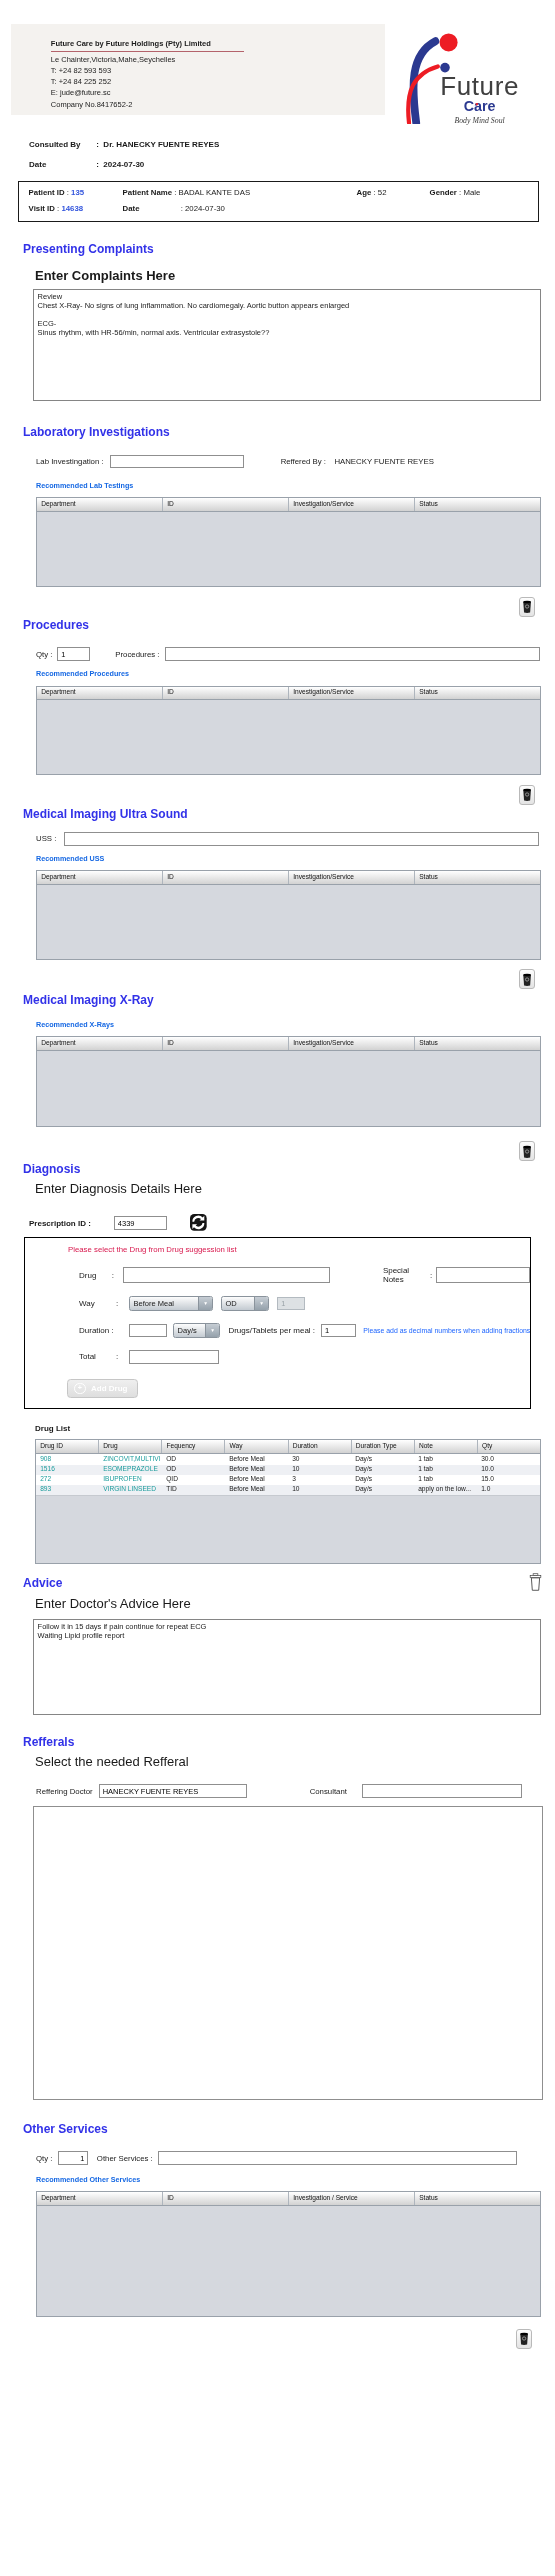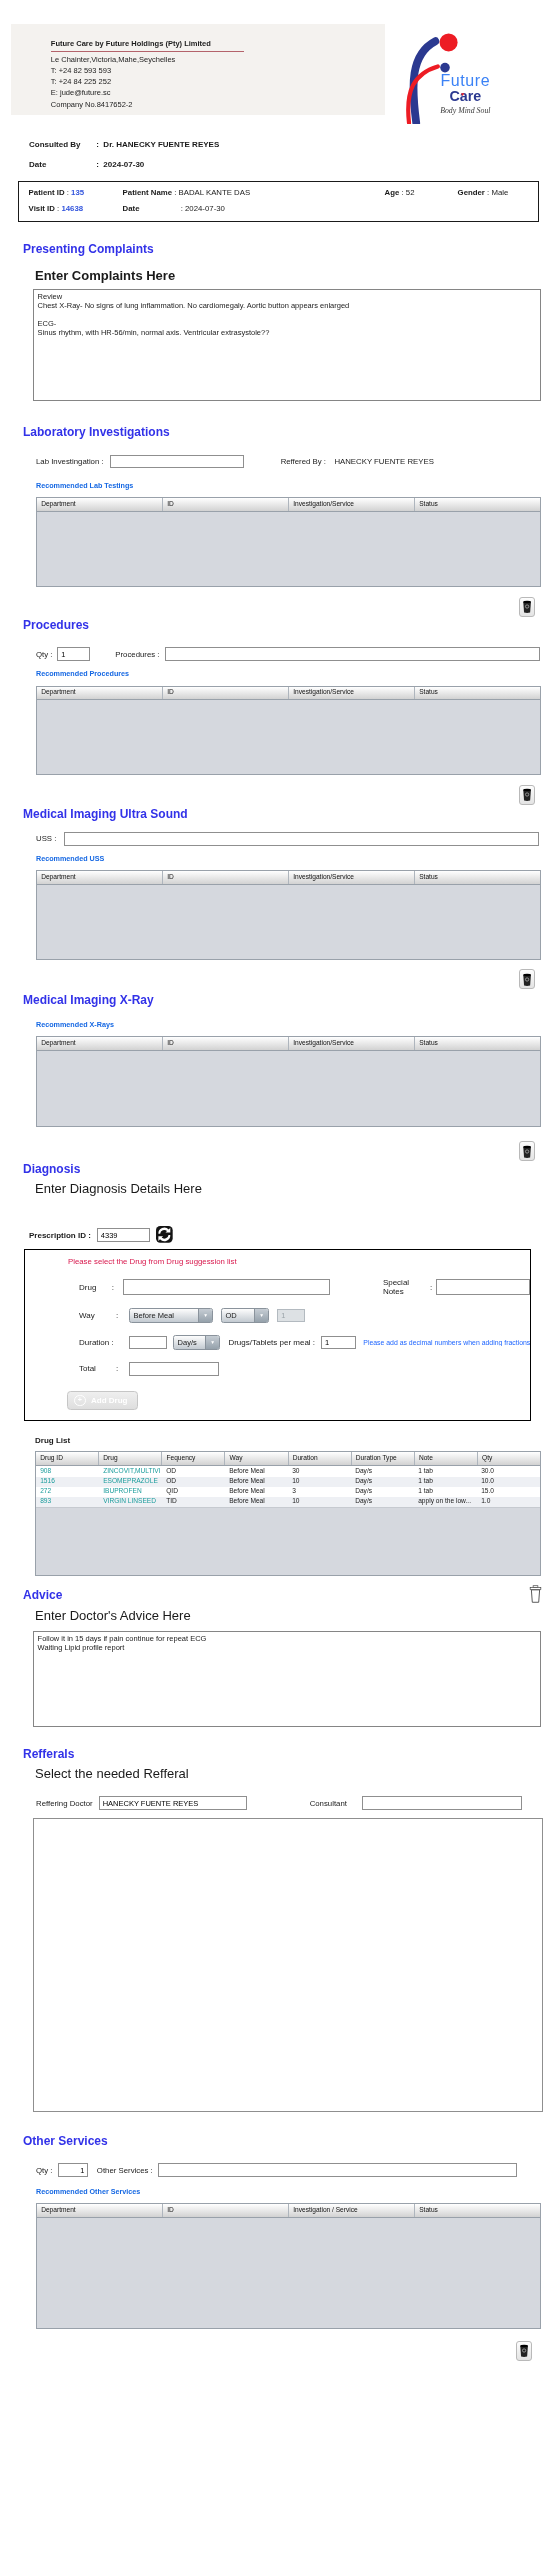--- a/index.html
+++ b/index.html
@@ -6,38 +6,38 @@
   body{font-family:"Liberation Sans",sans-serif;color:#1a1a1a;}
   .page{position:relative;width:556px;height:2576px;overflow:hidden;background:#fff;}
 
   
   .header{margin:24px 10.8px 0 10.8px;height:91px;background:#f4f2ef;display:flex;}
   .company{margin-left:40px;padding-top:14.3px;font-size:7.5px;line-height:1.5;color:#1c1c1c;}
   .company-name{font-weight:bold;display:inline-block;border-bottom:1.2px solid #b4636b;padding-bottom:1.2px;padding-right:33px;margin-bottom:1.8px;}
   .logo-box{background:#fff;width:160px;margin-left:auto;position:relative;display:flex;align-items:flex-start;padding-top:3.6px;}
   .logo-swoosh{flex:0 0 auto;}
   .logo-text{margin-left:-35px;margin-top:45px;text-align:center;}
-  .logo-future{font-size:16px;color:#3b82f6;letter-spacing:0.6px;line-height:1;}
+  .logo-future{font-size:26px;color:#404040;letter-spacing:0.6px;line-height:1;}
   .logo-care{font-size:14.3px;font-weight:bold;color:#2b3990;line-height:1.1;position:relative;}
   .logo-care .a-wrap{position:relative;}
   .logo-care .heart{position:absolute;left:1.2px;top:4.2px;font-size:5.4px;color:#ed1c24;}
   .logo-tag{font-family:"Liberation Serif",serif;font-style:italic;font-size:7.8px;color:#3c3c3c;margin-top:1.2px;}
 
   .consulted{margin:25px 0 0 29px;font-size:8px;font-weight:bold;}
   .consulted .lbl{display:inline-block;width:65px;}
   .dateline{margin:10.8px 0 0 29px;font-size:8px;font-weight:bold;}
   .dateline .lbl{display:inline-block;width:65px;}
 
   
   .patient-box{margin:12px 0 0 18px;width:509px;border:1.2px solid #1a1a1a;background:#fff;padding:6.6px 0 7.8px 9.6px;font-size:7.8px;}
   .p-row{display:flex;}
   .p-row + .p-row{margin-top:6.6px;}
   .p-cell b{font-weight:bold;}
   .blue-val{color:#3355dd;font-weight:bold;}
-  .c1{width:94px;} .c2{width:262px;} .c3{width:73px;}
+  .c1{width:94px;} .c2{width:234px;} .c3{width:73px;}
 
   
   .section-title{margin:20.3px 0 0 23px;font-size:12px;font-weight:bold;color:#3232e8;}
   .sub-label{margin:12px 0 0 35px;font-size:13px;}
   .sub-label.bold{font-weight:bold;}
   .rec-label{margin:13px 0 0 36px;font-size:7.2px;font-weight:bold;color:#1668e3;}
   textarea.big{display:block;margin:6px 0 0 33px;width:508px;border:0.6px solid #858585;background:#fff;font-family:"Liberation Sans",sans-serif;font-size:7.5px;padding:2.4px 3.6px;box-sizing:border-box;resize:none;color:#222;}
   .tb{border:0.6px solid #8f8f8f;background:#fff;height:13.7px;font-family:"Liberation Sans",sans-serif;font-size:7.5px;padding:0.6px 3px;box-sizing:border-box;}
   .field-row{margin:15.5px 0 0 36px;font-size:7.8px;display:flex;align-items:center;}
 
@@ -46,21 +46,21 @@
   .grid-head .cell{flex:1;font-size:6.6px;color:#111;padding:1.8px 0 0 4.2px;border-right:0.6px solid #aeb5bd;overflow:hidden;white-space:nowrap;}
   .grid-head .cell:last-child{border-right:none;}
   .grid-body{background:#d5d8de;}
   .gb-145{height:74px;} .gb-xr{height:75px;} .gb-other{height:110px;}
 
   .trash-row{display:flex;justify-content:flex-end;margin:9.6px 21px 0 0;}
   .trash-btn{width:16px;height:20px;border:0.6px solid #b9b9b9;border-radius:3px;background:linear-gradient(#fdfdfd,#e3e3e3);display:flex;align-items:center;justify-content:center;padding:0;cursor:pointer;}
   .trash-btn.plain{border:none;background:transparent;}
 
   
-  .presc-row{margin:30px 0 0 29px;display:flex;align-items:center;font-size:8px;}
+  .presc-row{margin:18px 0 0 29px;display:flex;align-items:center;font-size:8px;gap:17px;}
   .presc-row b{font-weight:bold;}
   .refresh-btn{width:18px;height:18px;margin-left:6px;border:none;background:transparent;padding:0;cursor:pointer;}
   .med-box{margin:4.8px 0 0 24px;width:507px;border:1.2px solid #000;box-sizing:border-box;background:#fff;padding:6px 0 9.6px 0;}
   .med-hint{margin:1.2px 0 0 43px;font-size:7.8px;color:#d8174c;}
   .med-row{margin:12px 0 0 54px;display:flex;align-items:center;font-size:8px;}
   .med-lbl{display:inline-block;width:37px;}
   .med-colon{display:inline-block;width:13px;}
   .dd{display:inline-flex;align-items:center;height:15px;background:linear-gradient(#fdfdfd,#c3cad1);border:0.6px solid #8a939c;border-radius:2.4px;box-sizing:border-box;font-size:7.5px;cursor:pointer;}
   .dd .txt{padding:0 3.6px;flex:1;white-space:nowrap;overflow:hidden;}
   .dd .arrow{width:12.6px;align-self:stretch;background:linear-gradient(#c6cdd4,#95a1ab);border-left:0.6px solid #8a939c;border-radius:0 1.8px 1.8px 0;color:#fff;font-size:4.8px;display:flex;align-items:center;justify-content:center;}

